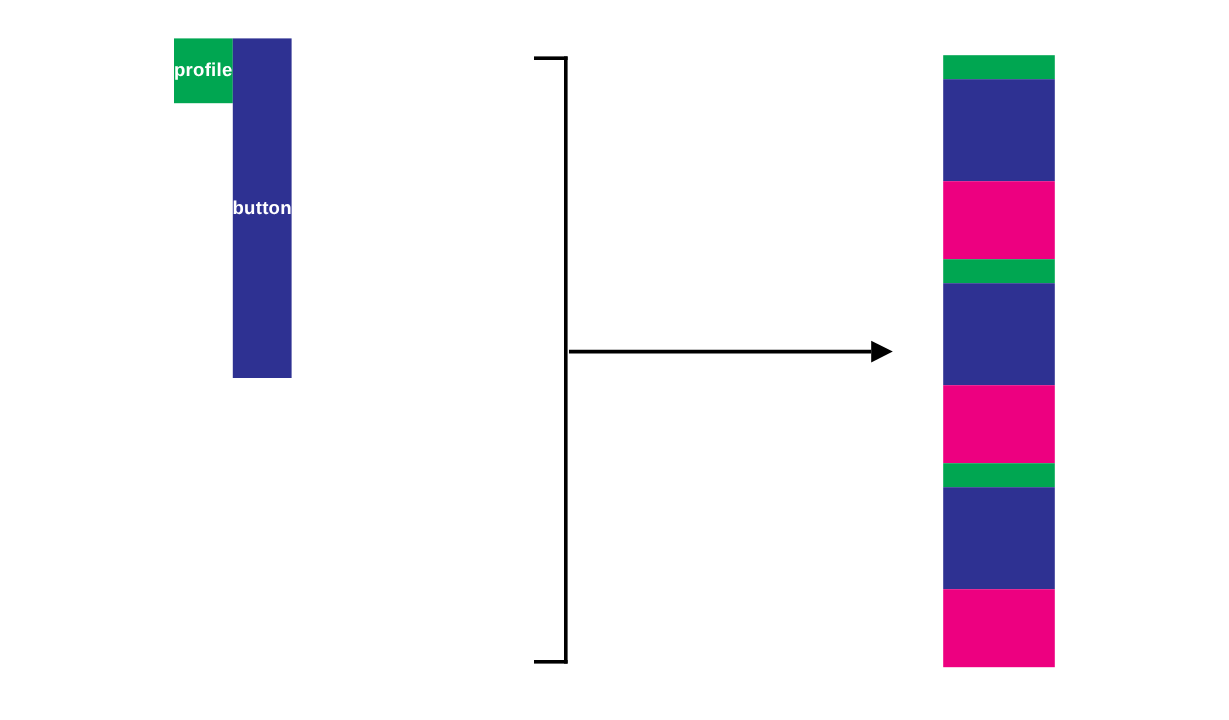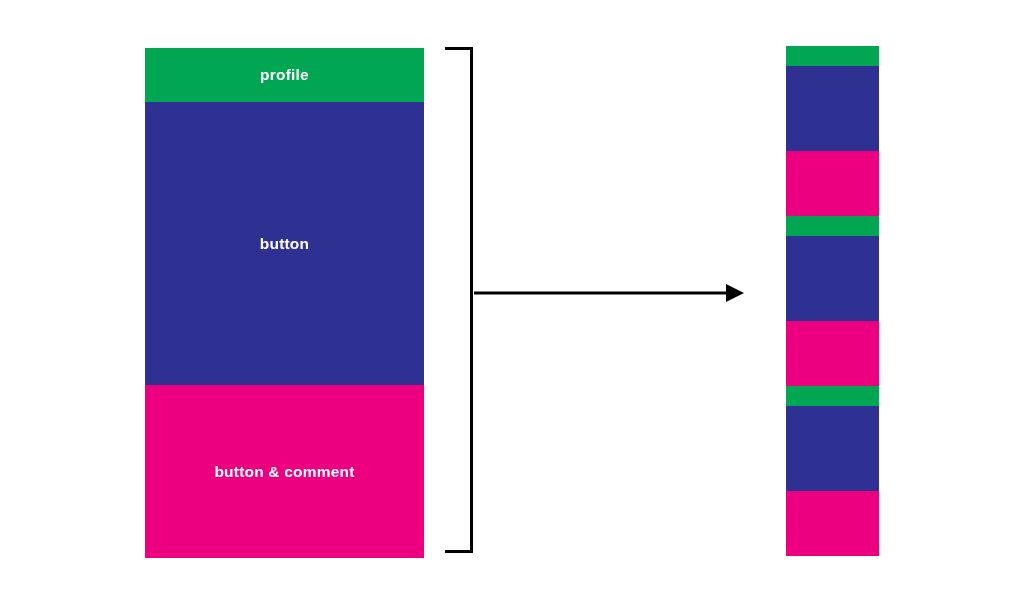--- a/index.html
+++ b/index.html
@@ -18,25 +18,25 @@
     position: relative;
     width: 1024px;
     height: 600px;
     background: #ffffff;
   }
 
   
   #post-card {
     position: absolute;
     left: 145px;
-    top: 48px;
+    top: 32px;
     width: 279px;
     height: 510px;
     display: flex;
-    flex-direction: column;
+    flex-direction: row;
   }
   .band {
     display: flex;
     align-items: center;
     justify-content: center;
     color: #ffffff;
     font-size: 15.5px;
     font-weight: bold;
     letter-spacing: 0.2px;
     line-height: 1;
@@ -98,23 +98,20 @@
 
 <div id="stage">
 
   <div id="post-card">
     <div class="band" id="band-profile" style="background: rgb(0, 166, 81); height: 54px;">
       <span>profile</span>
     </div>
     <div class="band" id="band-photo" style="background: rgb(46, 49, 146); height: 283px;">
       <span>button</span>
     </div>
-    <div class="band" id="band-actions" style="background: rgb(237, 0, 128); height: 173px;">
-      <span>button &amp; comment</span>
-    </div>
   </div>
 
   <div id="brace">
     <div id="brace-top"></div>
     <div id="brace-spine"></div>
     <div id="brace-bottom"></div>
   </div>
 
   <svg id="arrow" viewBox="0 0 272 26">
     <line x1="0" y1="13" x2="252" y2="13" stroke="#000000" stroke-width="3"></line>

